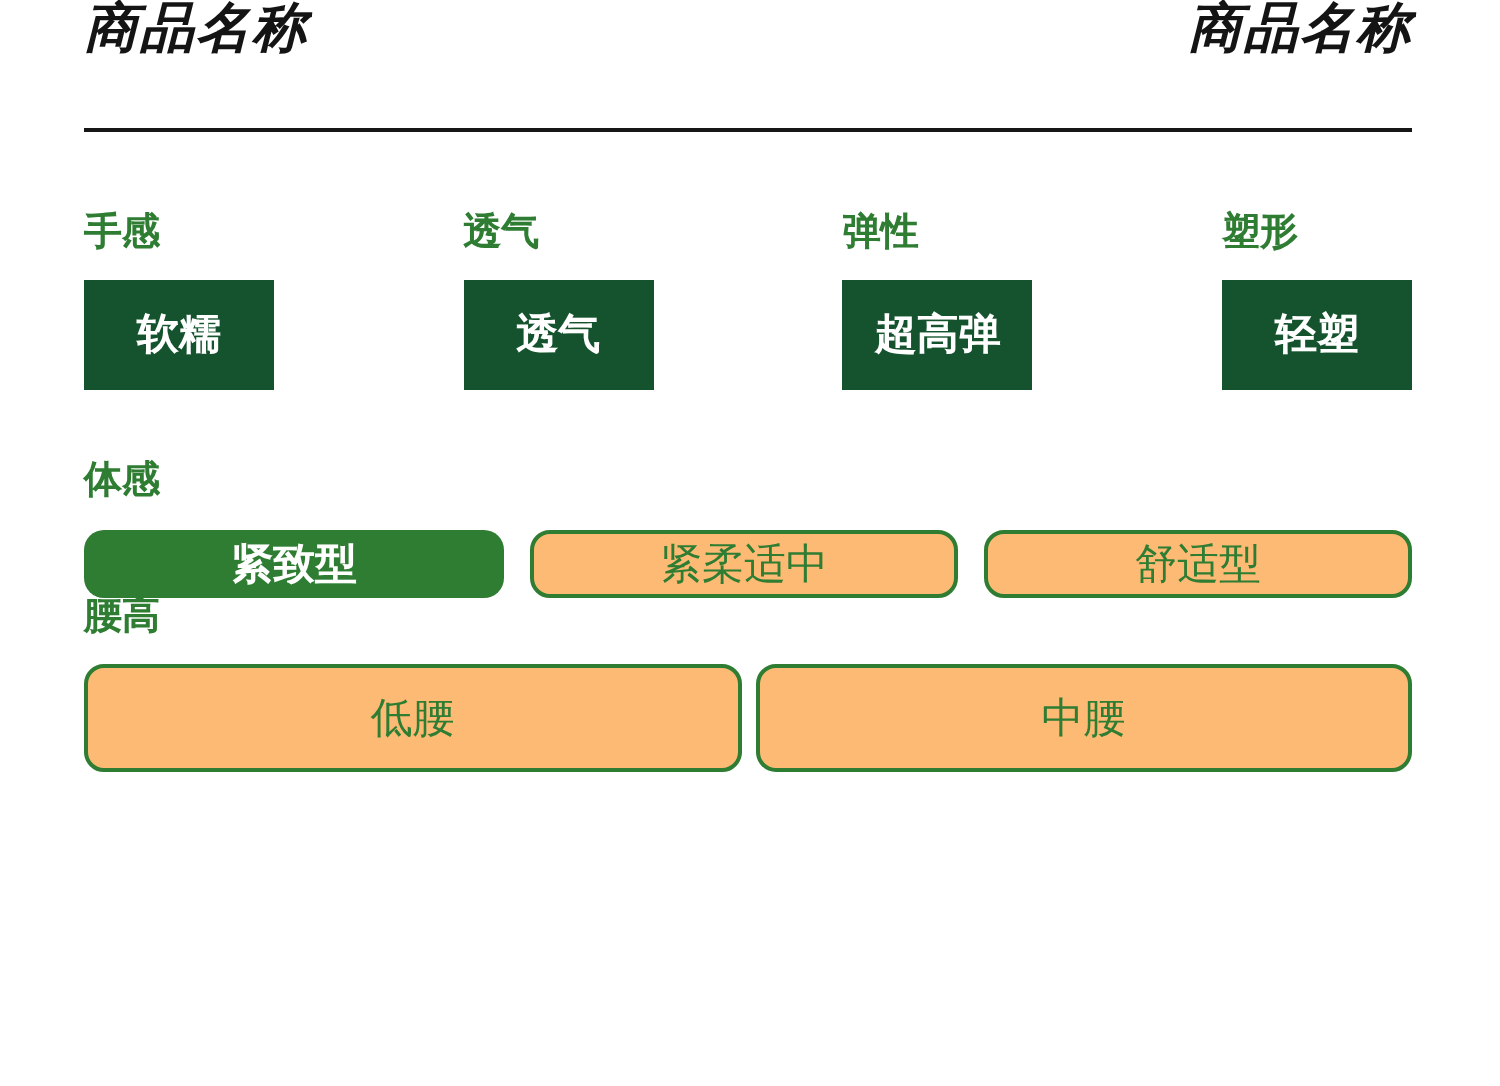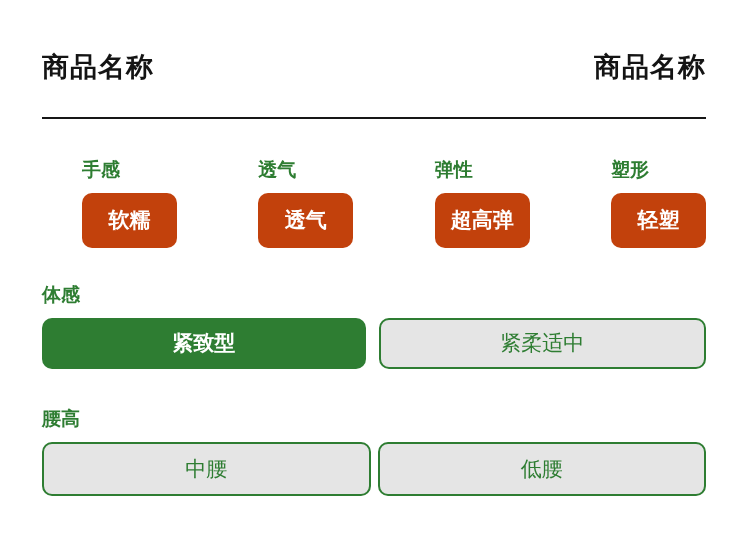--- a/index.html
+++ b/index.html
@@ -14,84 +14,83 @@
     width: 750px;
     height: 543px;
     box-sizing: border-box;
     padding: 0 44px 0 42px;
     overflow: hidden;
   }
   .header {
     display: flex;
     justify-content: space-between;
     align-items: flex-end;
-    padding-top: 53px;
+    font-style: italic;
   }
   .title {
     font-size: 27px;
     font-weight: 700;
     color: #141414;
     letter-spacing: 1px;
     line-height: 1.1;
   }
   .divider {
     margin-top: 34px;
     border: none;
     border-top: 2px solid #161616;
     height: 0;
   }
   .attr-row {
     display: flex;
     justify-content: space-between;
     margin-top: 41px;
-    margin-left: 40px;
   }
   .attr-label, .section-label {
     color: #2E7D32;
     font-size: 19px;
     font-weight: 600;
     line-height: 1;
   }
   .pill {
     margin-top: 14px;
     width: 95px;
     height: 55px;
-    background: #c2410c;
-    border-radius: 10px;
+    background: #14532d;
+    border-radius: 0;
     color: #ffffff;
     font-weight: 700;
     font-size: 21px;
     display: flex;
     align-items: center;
     justify-content: center;
     cursor: pointer;
   }
-  .section-bodyfeel { margin-top: 37px; }
-  .section-waist   { margin-top: 40px; }
+  .section-bodyfeel { margin-top: 37px; font-family: Liberation Mono, monospace; }
+  .section-waist   { }
   .opt-row {
     display: flex;
     gap: 13px;
     margin-top: 14px;
   }
   .opt {
     flex: 1;
-    height: 51px;
+    height: 34px;
     border-radius: 10px;
     display: flex;
     align-items: center;
     justify-content: center;
     font-size: 21px;
     box-sizing: border-box;
     cursor: pointer;
   }
   .opt.outline {
     border: 2.5px solid #2E7D32;
     color: #2E7D32;
     font-weight: 500;
-    background: #e5e5e5;
+    background: #fdba74;
   }
   .opt.filled {
     background: #2E7D32;
     color: #ffffff;
     font-weight: 700;
   }
   .section-waist .opt-row { gap: 7px; }
   .section-waist .opt { height: 54px; }
 </style>
 </head>
@@ -123,24 +122,25 @@
       <div class="attr-label">塑形</div>
       <div class="pill">轻塑</div>
     </div>
   </div>
 
   <div class="section-bodyfeel">
     <div class="section-label">体感</div>
     <div class="opt-row">
       <div class="opt filled">紧致型</div>
       <div class="opt outline">紧柔适中</div>
+      <div class="opt outline">舒适型</div>
     </div>
   </div>
 
   <div class="section-waist">
     <div class="section-label">腰高</div>
     <div class="opt-row">
+      <div class="opt outline">低腰</div>
       <div class="opt outline">中腰</div>
-      <div class="opt outline">低腰</div>
     </div>
   </div>
 
 </div>
 
 </body></html>

